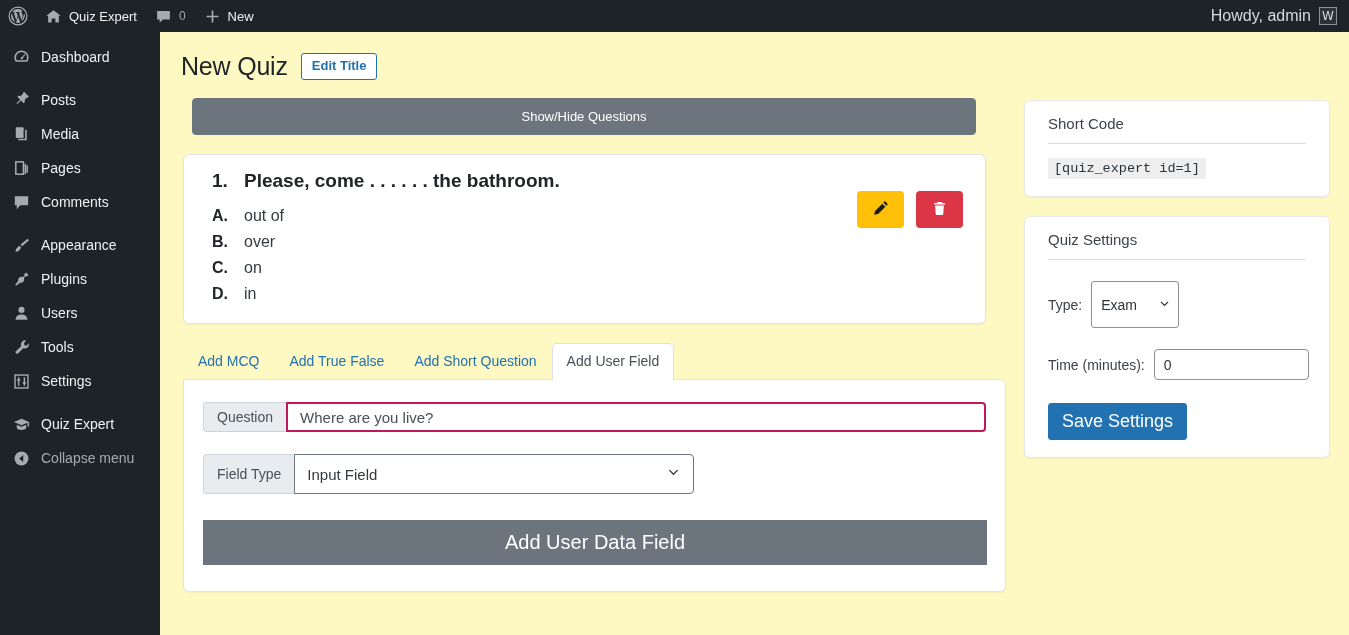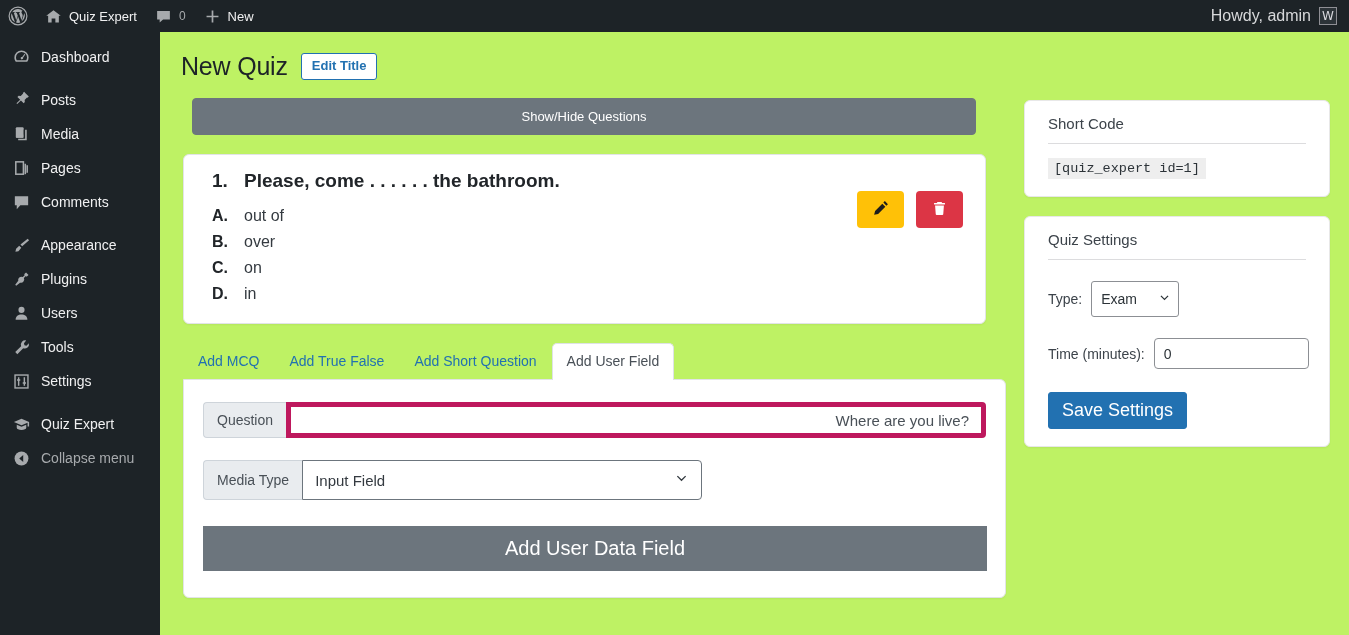--- a/index.html
+++ b/index.html
@@ -61,21 +61,21 @@
     margin-right: 9px; color: #a7aaad; flex: none;
   }
   .menu-item .mi-label { line-height: 1; }
   .menu-sep { height: 9px; }
   .menu-item.dim .mi-label { color: #a7aaad; }
 
   
   #content {
     position: absolute; top: 32px; left: 160px;
     width: 1189px; height: 603px;
-    background: #bef264;
+    background: #fef9c3;
   }
 
   .page-head {
     display: flex; align-items: center; gap: 13px;
     padding: 20px 0 0 21px;
   }
   #page-title {
     font-size: 25px; font-weight: 400; color: #1d2327;
     letter-spacing: -0.2px;
   }
@@ -182,26 +182,26 @@
   .ig-addon {
     background: #e9ecef; border: 1px solid #ced4da;
     border-right: none;
     border-radius: 4px 0 0 4px;
     font-size: 14px; color: #495057;
     padding: 0 13px;
     display: flex; align-items: center;
     white-space: nowrap;
   }
   .ig-field {
-    border: 5px solid #be185d;
+    border: 2px solid #be185d;
     border-radius: 0 4px 4px 0;
     font-size: 15px; color: #495057;
-    padding: 0 12px; height: 36px;
-    font-family: "Liberation Sans", sans-serif;
-    outline: none; background: #fff; text-align: right;
+    padding: 0 12px; height: 30px;
+    font-family: "Liberation Sans", sans-serif;
+    outline: none; background: #fff;
   }
   #question-input { width: 700px; }
   .sel-wrap { position: relative; }
   #fieldtype-select {
     width: 400px; height: 40px;
     appearance: none; -webkit-appearance: none;
     background: #fff;
     border: 1px solid #6c757d;
     border-radius: 0 4px 4px 0;
     font-size: 15px; color: #343a40;
@@ -243,21 +243,21 @@
     background: #eeeeee; color: #2c3338;
     font-family: "Liberation Mono", monospace;
     font-size: 13.5px;
     padding: 3px 6px;
   }
   .setting-row { display: flex; align-items: center; margin-top: 21px; }
   .setting-row .s-label { font-size: 14px; color: #3c434a; margin-right: 9px; white-space: nowrap; }
   .mini-sel-wrap { position: relative; display: inline-block; }
   #type-select {
     appearance: none; -webkit-appearance: none;
-    width: 88px; height: 36px;
+    width: 88px; height: 47px;
     border: 1px solid #8c8f94; border-radius: 3px;
     background: #fff; color: #2c3338;
     font-size: 14px; padding: 0 26px 0 9px;
     font-family: "Liberation Sans", sans-serif;
     cursor: pointer;
   }
   .mini-chev {
     position: absolute; right: 8px; top: 50%;
     transform: translateY(-50%); pointer-events: none; color: #2c3338;
   }
@@ -506,21 +506,21 @@
       </div>
 
       <div class="tab-panel">
 
         <div class="input-group">
           <span class="ig-addon">Question</span>
           <input id="question-input" class="ig-field" type="text" value="Where are you live?" style="">
         </div>
 
         <div class="input-group ft">
-          <span class="ig-addon">Media Type</span>
+          <span class="ig-addon">Field Type</span>
           <span class="sel-wrap">
             <select id="fieldtype-select">
               <option>Input Field</option>
             </select>
             <span class="sel-chev">
               <svg width="15" height="15" viewBox="0 0 20 20" fill="none" stroke="#343a40" stroke-width="1.8">
                   <path d="M4.5 7.5 10 13l5.5-5.5"></path>
                 </svg>
             </span>
           </span>

